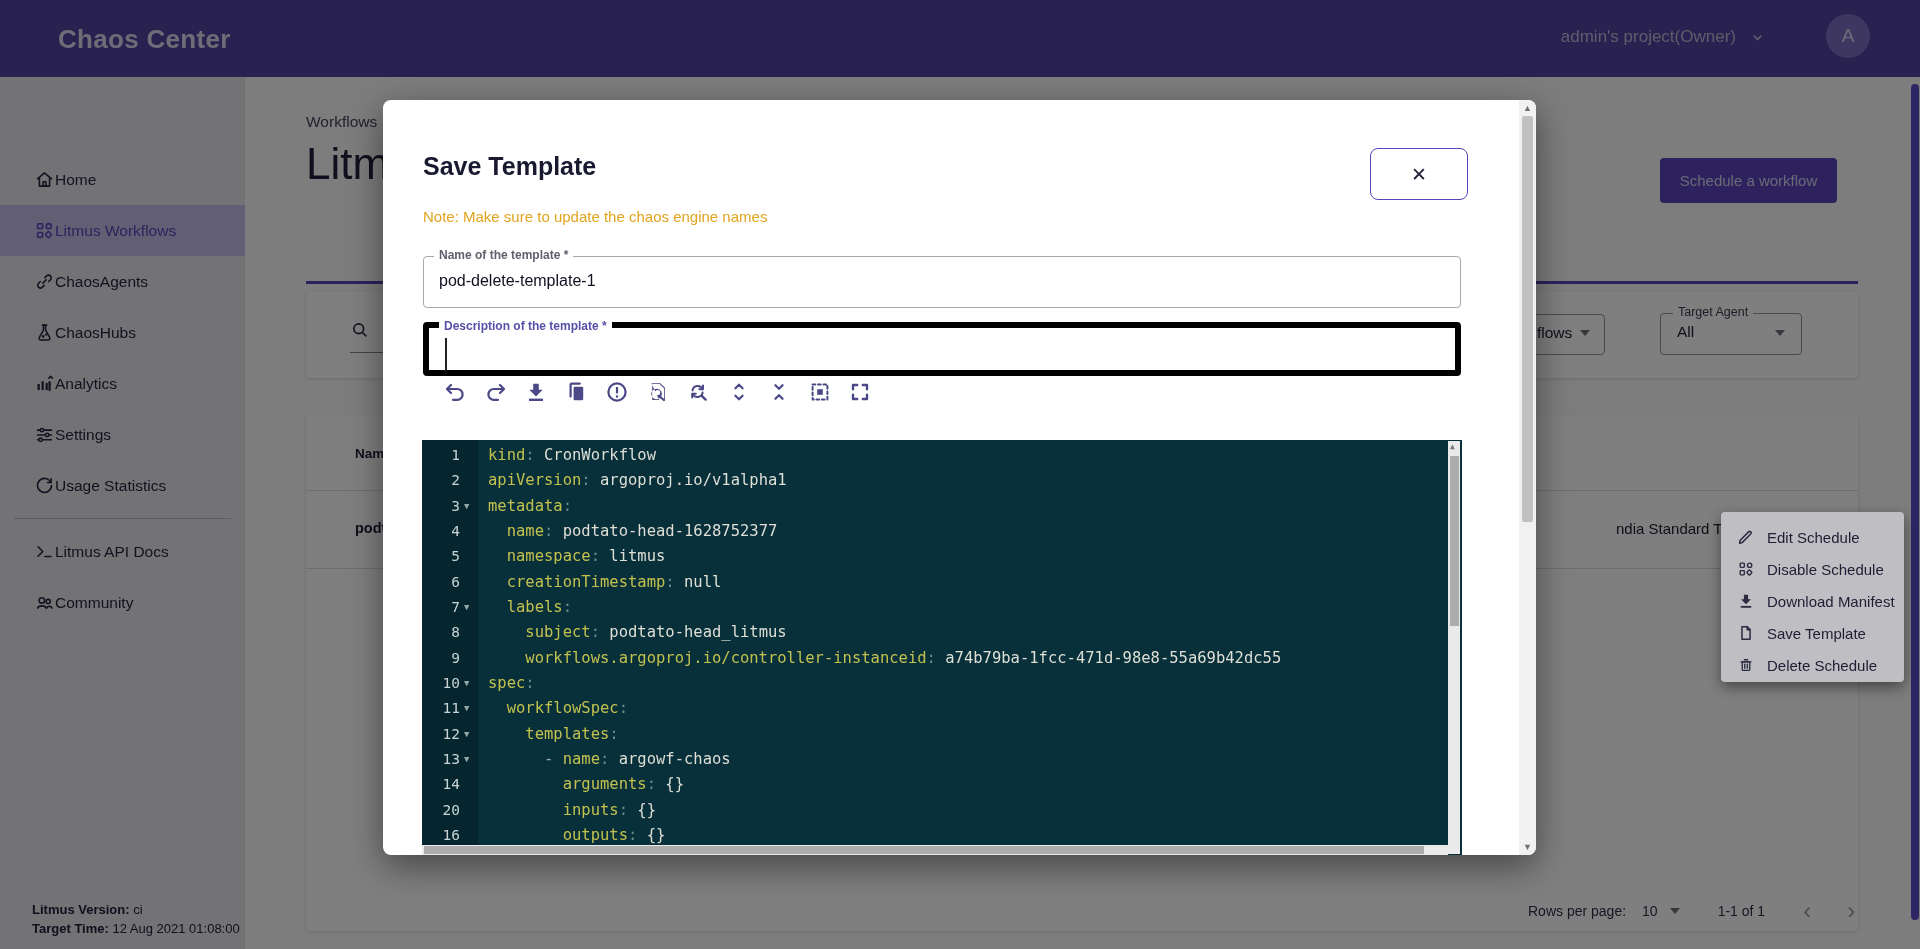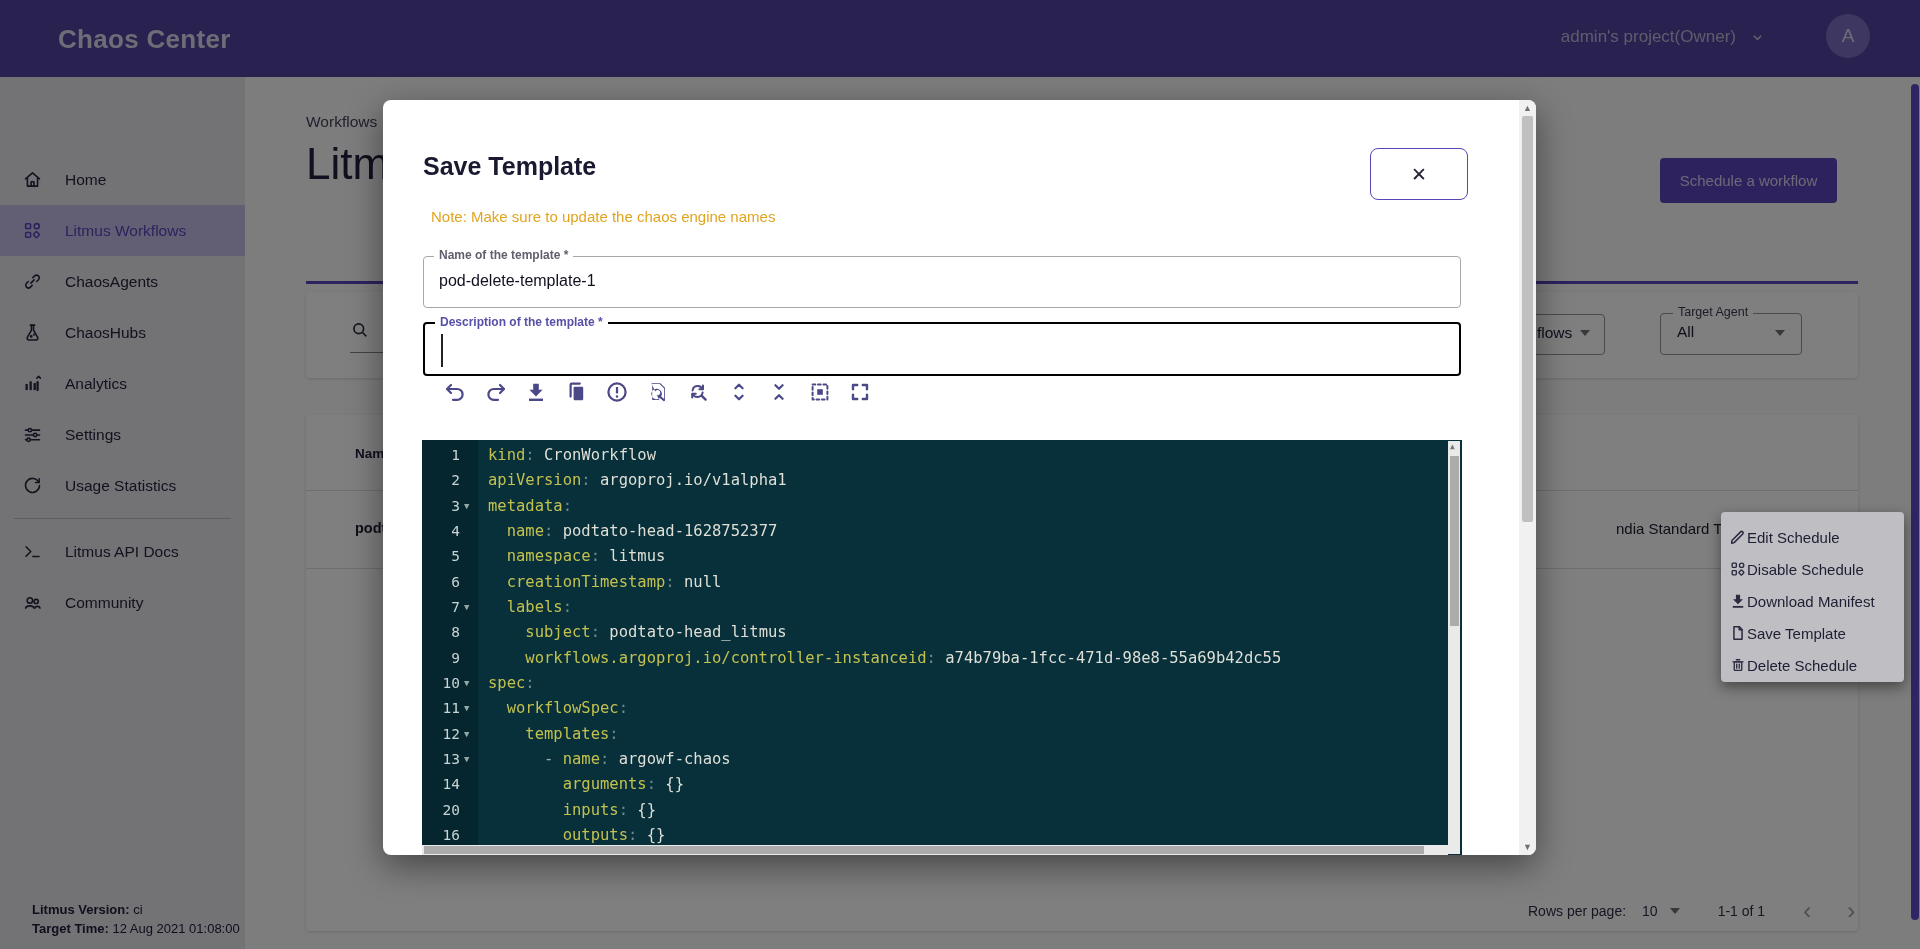--- a/index.html
+++ b/index.html
@@ -6,21 +6,21 @@
   #app{position:relative;width:1920px;height:949px;overflow:hidden;background:#c2410c;}
 
   
   #header{position:absolute;left:0;top:0;width:1920px;height:77px;background:#52429F;z-index:1;}
   #app-title{position:absolute;left:58px;top:24px;font-size:26px;font-weight:700;color:#DCD9EE;letter-spacing:.3px;}
   #project-switch{position:absolute;right:155px;top:27px;color:#BEBAD8;font-size:17px;display:flex;align-items:center;gap:14px;}
   #avatar{position:absolute;right:50px;top:14px;width:44px;height:44px;border-radius:50%;background:#7A6FC5;color:#DCD9EE;font-size:19px;display:flex;align-items:center;justify-content:center;}
 
   
   #sidebar{position:absolute;left:0;top:77px;width:245px;height:872px;background:#E6E6EC;z-index:1;box-sizing:border-box;padding-top:77px;}
-  .side-item{height:51px;display:flex;align-items:center;gap:22px;padding-left:22px;cursor:pointer;color:#26263F;font-size:15.5px;font-weight:500;}
+  .side-item{height:51px;display:flex;align-items:center;padding-left:34px;cursor:pointer;color:#26263F;font-size:15.5px;font-weight:500;}
   .side-item svg{width:21px;height:21px;flex:none;}
   .side-item.active{background:#C4BEE8;color:#5B44BA;}
   .side-divider{height:1px;background:#B9B9C2;margin:7px 14px 7px 14px;}
   #side-footer{position:absolute;left:32px;top:823px;font-size:13px;color:#20203A;line-height:19px;}
   #side-footer b{font-weight:700;}
 
   
   #content{position:absolute;left:245px;top:77px;width:1675px;height:872px;background:#FAFAFA;z-index:1;}
   #breadcrumb{position:absolute;left:61px;top:36px;font-size:15.5px;color:#44445E;}
   #page-title{position:absolute;left:61px;top:62px;font-size:44px;font-weight:400;color:#20203C;}
@@ -48,33 +48,33 @@
   #pag-inner{position:absolute;left:0px;top:370px;width:330px;display:flex;align-items:center;gap:10px;font-size:14px;color:#2E2E48;}
   #pag-inner .caret{margin-left:2px;}
   .chev{font-size:24px;color:#9A9AA5;line-height:18px;}
 
   
   #overlay{position:absolute;left:0;top:0;width:1920px;height:949px;background:rgba(0,0,0,0.5);z-index:10;}
   #win-scrollbar{position:absolute;left:1911px;top:84px;width:8px;height:836px;background:#2E2664;border-radius:4px;z-index:11;}
 
   
   #context-menu{position:absolute;left:1721px;top:512px;width:183px;height:170px;background:#BFBFC3;border-radius:4px;box-shadow:0 5px 14px rgba(0,0,0,.45);z-index:12;padding-top:9px;box-sizing:border-box;}
-  .menu-item{height:32px;display:flex;align-items:center;gap:0;padding-left:8px;font-size:15px;color:#1D1D33;cursor:pointer;}
+  .menu-item{height:32px;display:flex;align-items:center;gap:12px;padding-left:16px;font-size:15px;color:#1D1D33;cursor:pointer;}
   .menu-item svg{width:18px;height:18px;flex:none;color:#2A2A40;}
 
   
   #modal{position:absolute;left:383px;top:100px;width:1153px;height:755px;background:#FFFFFF;border-radius:8px;box-shadow:0 11px 35px rgba(0,0,0,.45);z-index:20;overflow:hidden;}
   #modal-title{position:absolute;left:40px;top:52px;font-size:25px;font-weight:700;color:#191930;}
-  #modal-note{position:absolute;left:48px;top:108px;font-size:15px;color:#E2A41E;}
+  #modal-note{position:absolute;left:40px;top:108px;font-size:15px;color:#E2A41E;}
   #modal-close{position:absolute;left:987px;top:48px;width:98px;height:52px;border:1.5px solid #5B44BA;border-radius:8px;background:#FFF;color:#222238;font-size:19px;cursor:pointer;display:flex;align-items:center;justify-content:center;}
   .input-box{position:absolute;left:40px;width:1038px;border:1px solid #A8A8A8;border-radius:4px;box-sizing:border-box;background:#FFF;}
   .input-box .notch{position:absolute;left:10px;top:-9px;background:#FFF;padding:0 5px;font-size:12px;color:#5F5F6E;font-weight:bold;}
   .input-box .ival{position:absolute;left:15px;top:15px;font-size:16px;color:#101020;}
   #name-box{top:156px;height:52px;}
-  #desc-box{top:222px;height:54px;border:2px solid #000000;}
+  #desc-box{top:222px;height:54px;border:6px solid #000000;}
   #desc-box .notch{color:#5650A8;}
   #desc-caret{position:absolute;left:16px;top:10px;width:1.5px;height:33px;background:#222;}
   #editor-toolbar{position:absolute;left:60px;top:280px;display:flex;gap:16.5px;}
   .tb-btn{width:24px;height:24px;color:#4B4887;cursor:pointer;}
   .tb-btn svg{width:24px;height:24px;}
 
   
   #editor{position:absolute;left:39px;top:340px;width:1040px;height:415px;background:#07303B;overflow:hidden;font-family:"DejaVu Sans Mono",monospace;}
   #gutter{position:absolute;left:0;top:0;width:56px;height:430px;background:#05262E;}
   #code-lines{position:absolute;left:0;top:3px;width:1040px;}

